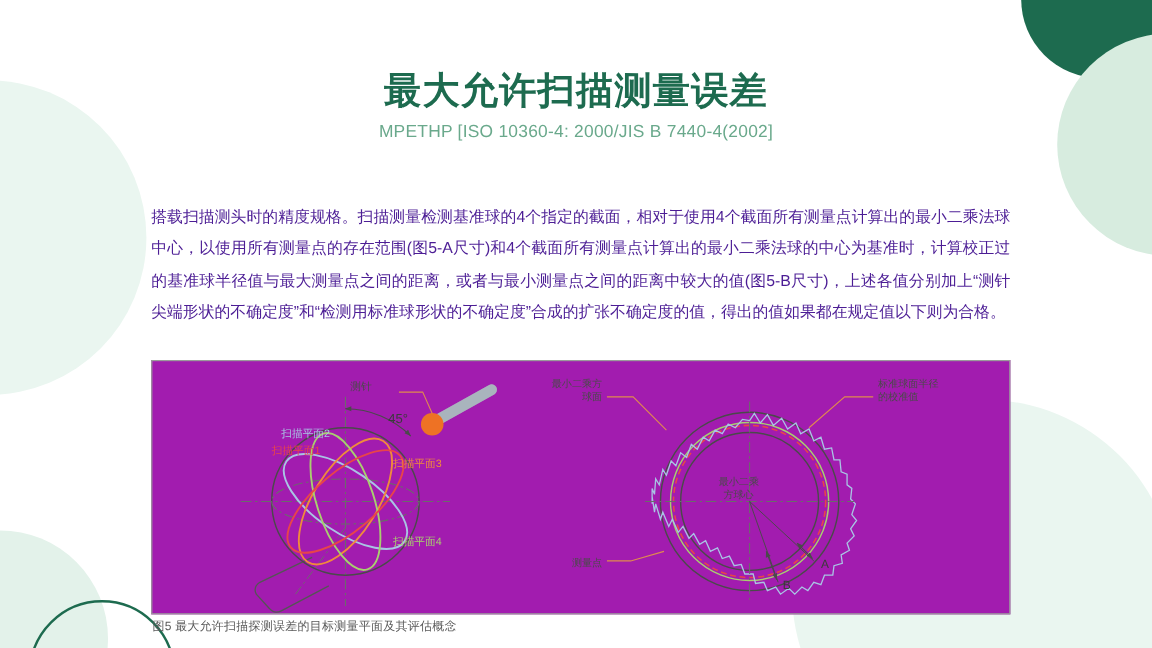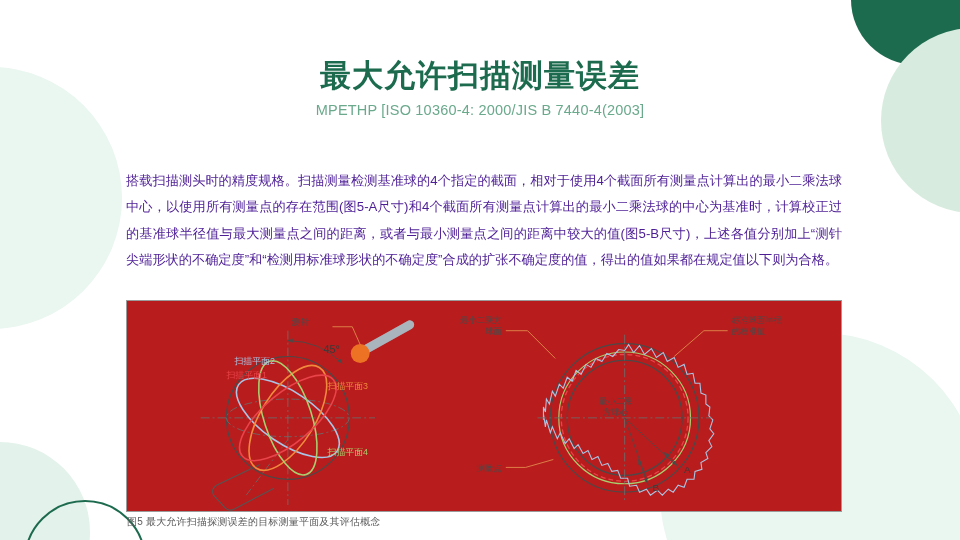--- a/index.html
+++ b/index.html
@@ -113,21 +113,21 @@
     text-justify: inter-ideograph;
   }
 
   
   #figure-panel {
     position: absolute;
     left: 126px;
     top: 300px;
     width: 716px;
     height: 212px;
-    background: #b91c1c;
+    background: #a21caf;
     border: 1px solid #9b9b9b;
     box-sizing: border-box;
     z-index: 5;
   }
   #figure-svg {
     display: block;
     width: 100%;
     height: 100%;
   }
   #figure-caption {
@@ -151,21 +151,21 @@
 
   <div class="deco" id="deco-tl-pale"></div>
   <div class="deco" id="deco-tr-dark"></div>
   <div class="deco" id="deco-tr-pale"></div>
   <div class="deco" id="deco-br-pale"></div>
   <div class="deco" id="deco-bl-pale"></div>
   <div class="deco" id="deco-bl-ring"></div>
 
   <div class="header">
     <h1 id="page-title">最大允许扫描测量误差</h1>
-    <div id="page-subtitle">MPETHP [ISO 10360-4: 2000/JIS B 7440-4(2003]</div>
+    <div id="page-subtitle">MPETHP [ISO 10360-4: 2000/JIS B 7440-4(2002]</div>
   </div>
 
   <div id="body-copy">
     <p>搭载扫描测头时的精度规格。扫描测量检测基准球的4个指定的截面，相对于使用4个截面所有测量点计算出的最小二乘法球中心，以使用所有测量点的存在范围(图5-A尺寸)和4个截面所有测量点计算出的最小二乘法球的中心为基准时，计算校正过的基准球半径值与最大测量点之间的距离，或者与最小测量点之间的距离中较大的值(图5-B尺寸)，上述各值分别加上“测针尖端形状的不确定度”和“检测用标准球形状的不确定度”合成的扩张不确定度的值，得出的值如果都在规定值以下则为合格。</p>
   </div>
 
   <div id="figure-panel">
     <svg id="figure-svg" viewBox="0 0 716 212" xmlns="http://www.w3.org/2000/svg">
       <defs>
         <marker id="arrHead" markerWidth="7" markerHeight="7" refX="6" refY="2.4" orient="auto" markerUnits="strokeWidth">

